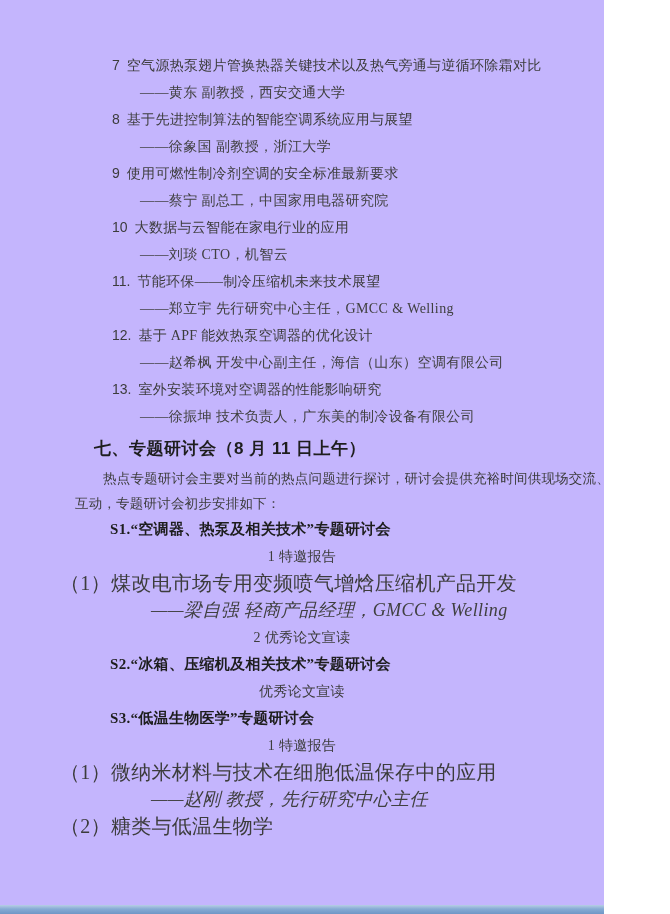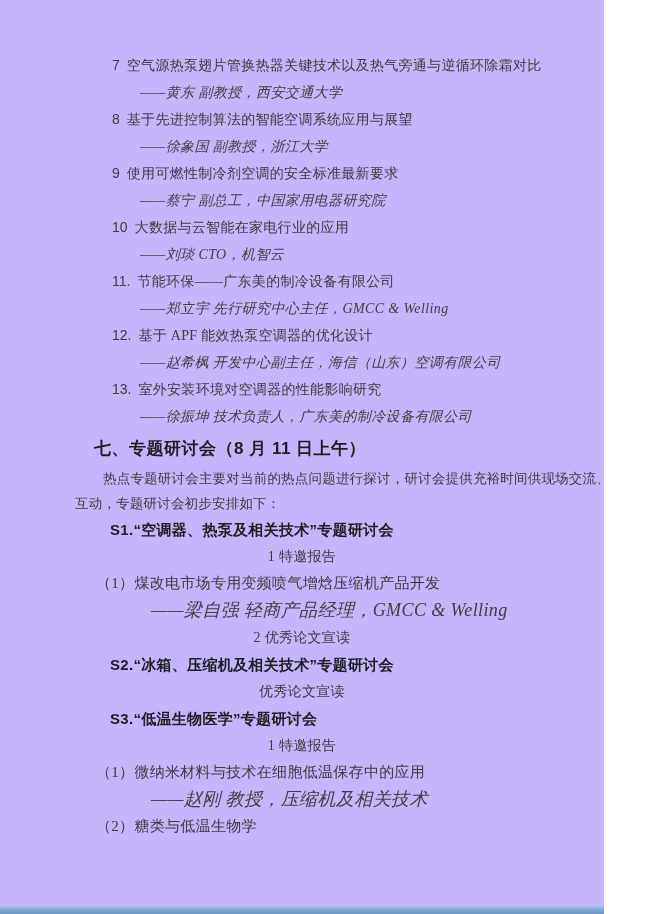--- a/index.html
+++ b/index.html
@@ -19,21 +19,21 @@
   .content { padding-top: 52px; }
 
   
   .r-line { height: 27px; line-height: 27px; white-space: nowrap; }
   .r-title { margin-left: 112px; font-size: 14px; letter-spacing: 0.3px; color: #3c3c3c; }
   .r-num {
     font-family: "Liberation Sans", "DejaVu Sans", sans-serif;
     margin-right: 7px; letter-spacing: 0;
   }
   .r-speaker {
-    margin-left: 140px; font-size: 14px; font-style: italic;
+    margin-left: 140px; font-size: 14px; 
     letter-spacing: 0.4px; color: #404040;
   }
 
   
   .sec-heading {
     margin-top: 6px; margin-left: 94px;
     height: 26px; line-height: 26px;
     font-family: "Liberation Sans", "DejaVu Sans", sans-serif;
     font-weight: bold; font-size: 17px; letter-spacing: 0.5px;
     color: #1e1e1e; white-space: nowrap;
@@ -46,26 +46,26 @@
     height: 25px; line-height: 25px;
     font-size: 13.5px; letter-spacing: 0.2px; color: #3c3c3c;
     white-space: nowrap;
   }
   .intro-line.first { text-indent: 28px; }
 
   
   .sem-line { height: 27px; line-height: 27px; white-space: nowrap; }
   .sem-heading {
     margin-left: 110px;
-    font-family: Liberation Sans, sans-serif;
+    font-family: Liberation Serif, serif;
     font-weight: bold; font-size: 15px; letter-spacing: 0.3px;
     color: #1e1e1e;
   }
   .sem-sub    { font-size: 14px; letter-spacing: 0.3px; color: #3c3c3c; text-align: center; }
-  .sem-report { margin-left: 96px; font-size: 15px; letter-spacing: 0.3px; color: #3c3c3c; }
+  .sem-report { margin-left: 60px; font-size: 20px; letter-spacing: 0.3px; color: #3c3c3c; }
   .sem-speaker{
     margin-left: 151px; font-size: 18px; font-style: italic;
     letter-spacing: 0.4px; color: #404040;
   }
 
   
   .footer-bar {
     position: absolute; left: 0; right: 0; bottom: 0; height: 9px;
     background: linear-gradient(to bottom, #b7cde5 0%, #86abd4 45%, #6f97c6 100%);
   }
@@ -90,21 +90,21 @@
       <span class="r-num">9</span><span>使用可燃性制冷剂空调的安全标准最新要求</span>
     </div>
     <div class="r-line r-speaker">——蔡宁 副总工，中国家用电器研究院</div>
 
     <div class="r-line r-title">
       <span class="r-num">10</span><span>大数据与云智能在家电行业的应用</span>
     </div>
     <div class="r-line r-speaker">——刘琰 CTO，机智云</div>
 
     <div class="r-line r-title">
-      <span class="r-num">11.</span><span>节能环保——广东美的制冷设备有限公司</span>
+      <span class="r-num">11.</span><span>节能环保——制冷压缩机未来技术展望</span>
     </div>
     <div class="r-line r-speaker">——郑立宇 先行研究中心主任，GMCC &amp; Welling</div>
 
     <div class="r-line r-title">
       <span class="r-num">12.</span><span>基于 APF 能效热泵空调器的优化设计</span>
     </div>
     <div class="r-line r-speaker">——赵希枫 开发中心副主任，海信（山东）空调有限公司</div>
 
     <div class="r-line r-title">
       <span class="r-num">13.</span><span>室外安装环境对空调器的性能影响研究</span>
@@ -123,19 +123,19 @@
     <div class="sem-line sem-report">（1）煤改电市场专用变频喷气增焓压缩机产品开发</div>
     <div class="sem-line sem-speaker">——梁自强 轻商产品经理，GMCC &amp; Welling</div>
     <div class="sem-line sem-sub">2 优秀论文宣读</div>
 
     <div class="sem-line sem-heading">S2.“冰箱、压缩机及相关技术”专题研讨会</div>
     <div class="sem-line sem-sub">优秀论文宣读</div>
 
     <div class="sem-line sem-heading">S3.“低温生物医学”专题研讨会</div>
     <div class="sem-line sem-sub">1 特邀报告</div>
     <div class="sem-line sem-report">（1）微纳米材料与技术在细胞低温保存中的应用</div>
-    <div class="sem-line sem-speaker">——赵刚 教授，压缩机及相关技术</div>
+    <div class="sem-line sem-speaker">——赵刚 教授，先行研究中心主任</div>
     <div class="sem-line sem-report">（2）糖类与低温生物学</div>
 
   </div>
 
   <div class="footer-bar"></div>
 </div>
 
 </body></html>

